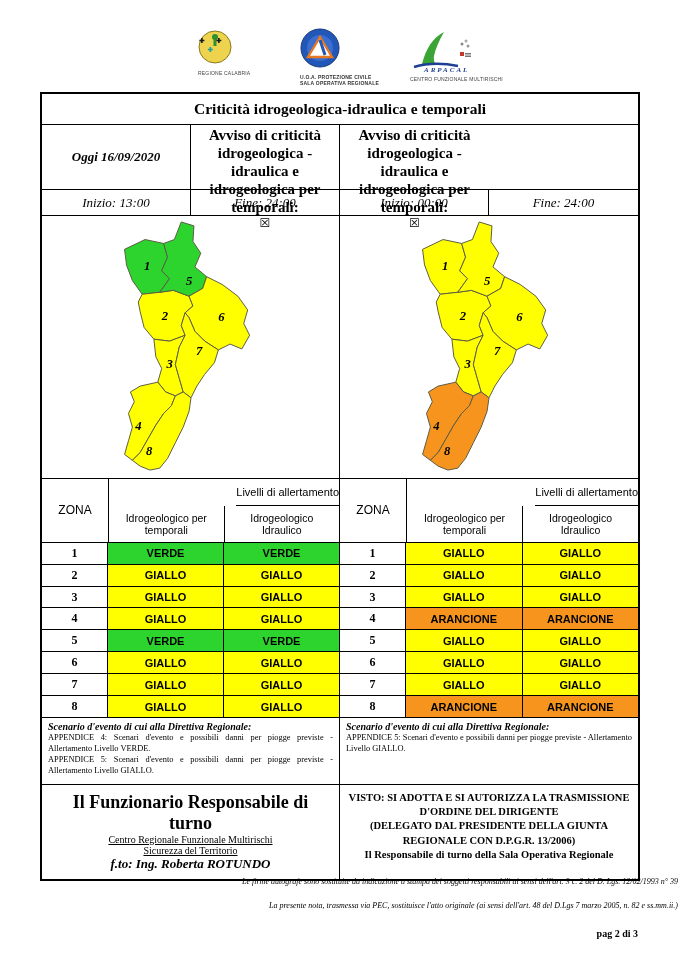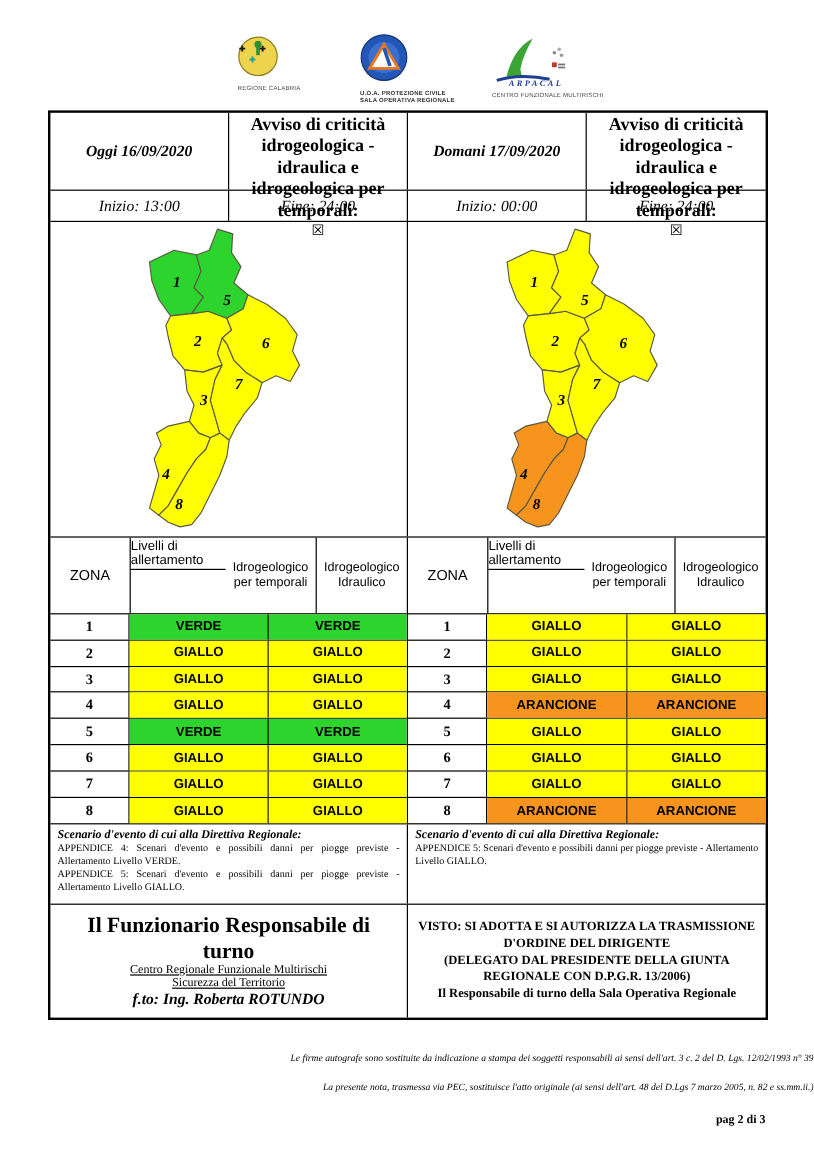--- a/index.html
+++ b/index.html
@@ -26,21 +26,21 @@
   .checkbox{font-size:12px;line-height:1;margin-top:1px;}
   .timerow{height:25px;font-size:13px;font-style:italic;}
   .time-cell{width:149px;}
   .maprow{height:262px;}
   .map-cell{width:298px;align-items:center;justify-content:center;}
   
   .ztable-half{width:298px;display:flex;flex-direction:column;border-right:1px solid #000;box-sizing:border-box;}
   .ztable-half:last-child{border-right:none;}
   .zhead{display:flex;height:63px;border-bottom:1px solid #000;font-family:"Liberation Sans",sans-serif;}
   .zona-col{width:66px;border-right:1px solid #000;display:flex;align-items:center;justify-content:center;font-size:12px;}
-  .zhead-right{flex:1;display:flex;flex-direction:row;}
+  .zhead-right{flex:1;display:flex;flex-direction:column;align-items:flex-end;}
   .zhead-top{height:26px;border-bottom:1px solid #000;display:flex;align-items:center;justify-content:center;font-size:11px;}
   .zhead-cols{flex:1;display:flex;}
   .zhead-col{flex:1;border-right:1px solid #000;display:flex;align-items:center;justify-content:center;font-size:10.5px;line-height:1.15;text-align:center;padding:0 6px;}
   .zhead-col:last-child{border-right:none;}
   .zrows{height:175px;display:flex;flex-direction:column;}
   .zrow{flex:1;display:flex;border-bottom:1px solid #000;}
   .zrow:last-child{border-bottom:none;}
   .zc{display:flex;align-items:center;justify-content:center;box-sizing:border-box;}
   .zc.num{width:66px;border-right:1px solid #000;font-size:12px;font-weight:bold;font-family:"Liberation Serif",serif;}
   .zc.lvl{flex:1;border-right:1px solid #000;font-family:"Liberation Sans",sans-serif;font-size:11px;font-weight:bold;}
@@ -49,21 +49,21 @@
   .scenrow{height:66px;}
   .scen-cell{width:298px;flex-direction:column;align-items:flex-start;justify-content:flex-start;padding:3px 6px;text-align:left;}
   .scen-title{font-size:10px;font-weight:bold;font-style:italic;margin-bottom:1px;}
   .scen-line{font-size:8.4px;line-height:1.3;text-align:justify;width:100%;}
   
   .sigrow{height:94px;}
   .sig-cell{width:298px;flex-direction:column;justify-content:center;padding:4px 8px;}
   .sig-l1{font-size:18px;font-weight:bold;}
   .sig-l2,.sig-l3{font-size:10px;text-decoration:underline;}
   .sig-l4{font-size:13px;font-weight:bold;font-style:italic;}
-  .visto-cell{width:298px;flex-direction:column;justify-content:center;padding:6px 6px;}
+  .visto-cell{width:298px;flex-direction:column;justify-content:flex-start;padding:6px 6px;}
   .visto-line{font-size:10.5px;font-weight:bold;line-height:1.35;}
   
   .footnote{position:absolute;left:0;width:678px;text-align:right;font-size:8px;font-style:italic;}
   .pagenum{position:absolute;right:40px;top:928px;font-size:10px;font-weight:bold;}
   svg text{font-family:"Liberation Serif",serif;font-weight:bold;font-style:italic;}
 </style>
 </head>
 <body>
 
 <div class="logo-block" style="left:198px;top:30px;width:64px;">
@@ -101,28 +101,30 @@
       <rect x="55" y="23" width="6" height="1.5" fill="#777"></rect>
       <rect x="55" y="25.5" width="6" height="1.5" fill="#777"></rect>
     </g>
     <text x="14" y="42" font-size="7" font-style="normal" fill="#1f3f94" letter-spacing="2">ARPACAL</text>
   </svg>
   <div class="logo-caption" style="margin-top:-2px;">CENTRO FUNZIONALE MULTIRISCHI</div>
 </div>
 
 <div class="frame">
 
+  <div class="row title-row">
+    <div class="cell title-cell">Criticità idrogeologica-idraulica e temporali</div>
+  </div>
 
   <div class="row daterow">
     <div class="cell date-cell">Oggi 16/09/2020</div>
     <div class="cell avviso-cell">
       <div class="avviso-text">Avviso di criticità idrogeologica - idraulica e idrogeologica per temporali:</div>
       <div class="checkbox">☒</div>
     </div>
-    <div class="cell date-cell">Domani 17/09/2020</div>
     <div class="cell avviso-cell">
       <div class="avviso-text">Avviso di criticità idrogeologica - idraulica e idrogeologica per temporali:</div>
       <div class="checkbox">☒</div>
     </div>
   </div>
 
   <div class="row timerow">
     <div class="cell time-cell">Inizio: 13:00</div>
     <div class="cell time-cell">Fine: 24:00</div>
     <div class="cell time-cell">Inizio: 00:00</div>

